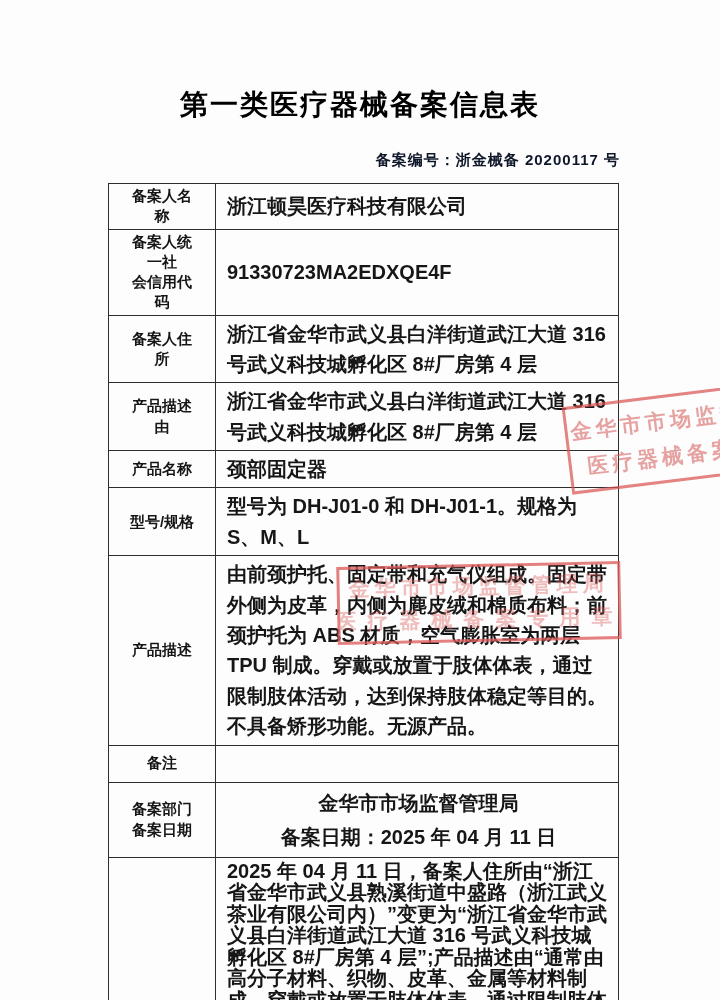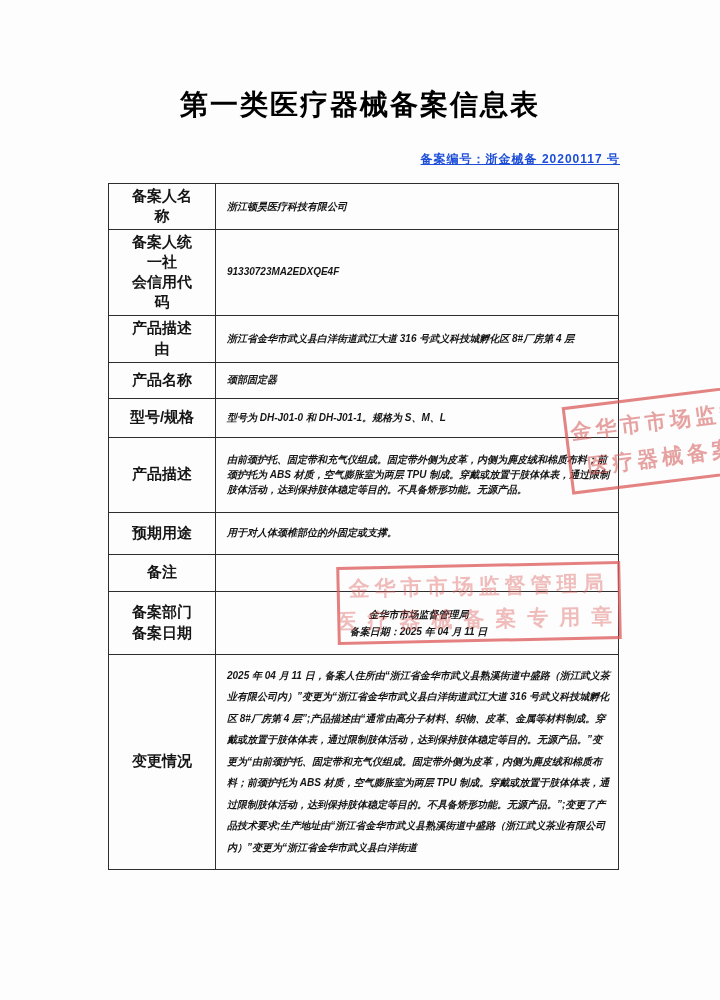--- a/index.html
+++ b/index.html
@@ -24,25 +24,24 @@
     text-align: center;
     font-size: 28px;
     font-weight: bold;
     letter-spacing: 2px;
     color: #000000;
   }
   .record-number {
     position: absolute;
     top: 151px;
     right: 100px;
-    font-size: 12px;
+    font-size: 15px;
     font-weight: bold;
     letter-spacing: 1px;
-    color: #1d4ed8;
-    text-decoration: underline;
+    color: #0f172a;
   }
   table.reg-table {
     position: absolute;
     left: 108px;
     top: 183px;
     width: 511px;
     border-collapse: collapse;
     table-layout: fixed;
   }
   table.reg-table td {
@@ -53,25 +52,24 @@
     white-space: pre-line;
   }
   td.label-cell {
     width: 107px;
     text-align: center;
     font-size: 15px;
     line-height: 1.35;
     padding: 2px 16px;
   }
   td.value-cell {
-    font-size: 10px;
+    font-size: 20px;
     line-height: 1.52;
     padding: 3px 8px 3px 11px;
     text-align: left;
-    font-style: italic;
   }
   td.value-cell.center {
     text-align: center;
     line-height: 1.7;
   }
   tr.r0  { height: 33px; }
   tr.r1  { height: 46px; }
   tr.r2  { height: 46px; }
   tr.r3  { height: 47px; }
   tr.r4  { height: 36px; }
@@ -137,39 +135,39 @@
     <tbody>
         <tr class="r0">
           <td class="label-cell">备案人名称</td>
           <td class="value-cell">浙江顿昊医疗科技有限公司</td>
         </tr>
         <tr class="r1">
           <td class="label-cell">备案人统一社
 会信用代码</td>
           <td class="value-cell">91330723MA2EDXQE4F</td>
         </tr>
+        <tr class="r2">
+          <td class="label-cell">备案人住所</td>
+          <td class="value-cell">浙江省金华市武义县白洋街道武江大道 316 号武义科技城孵化区 8#厂房第 4 层</td>
+        </tr>
         <tr class="r3">
           <td class="label-cell">产品描述由</td>
           <td class="value-cell">浙江省金华市武义县白洋街道武江大道 316 号武义科技城孵化区 8#厂房第 4 层</td>
         </tr>
         <tr class="r4">
           <td class="label-cell">产品名称</td>
           <td class="value-cell">颈部固定器</td>
         </tr>
         <tr class="r5">
           <td class="label-cell">型号/规格</td>
           <td class="value-cell">型号为 DH-J01-0 和 DH-J01-1。规格为 S、M、L</td>
         </tr>
         <tr class="r6">
           <td class="label-cell">产品描述</td>
           <td class="value-cell">由前颈护托、固定带和充气仪组成。固定带外侧为皮革，内侧为麂皮绒和棉质布料；前颈护托为 ABS 材质，空气膨胀室为两层 TPU 制成。穿戴或放置于肢体体表，通过限制肢体活动，达到保持肢体稳定等目的。不具备矫形功能。无源产品。</td>
-        </tr>
-        <tr class="r7">
-          <td class="label-cell">预期用途</td>
-          <td class="value-cell">用于对人体颈椎部位的外固定或支撑。</td>
         </tr>
         <tr class="r8">
           <td class="label-cell">备注</td>
           <td class="value-cell"></td>
         </tr>
         <tr class="r9">
           <td class="label-cell">备案部门
 备案日期</td>
           <td class="value-cell center">金华市市场监督管理局
 备案日期：2025 年 04 月 11 日</td>

